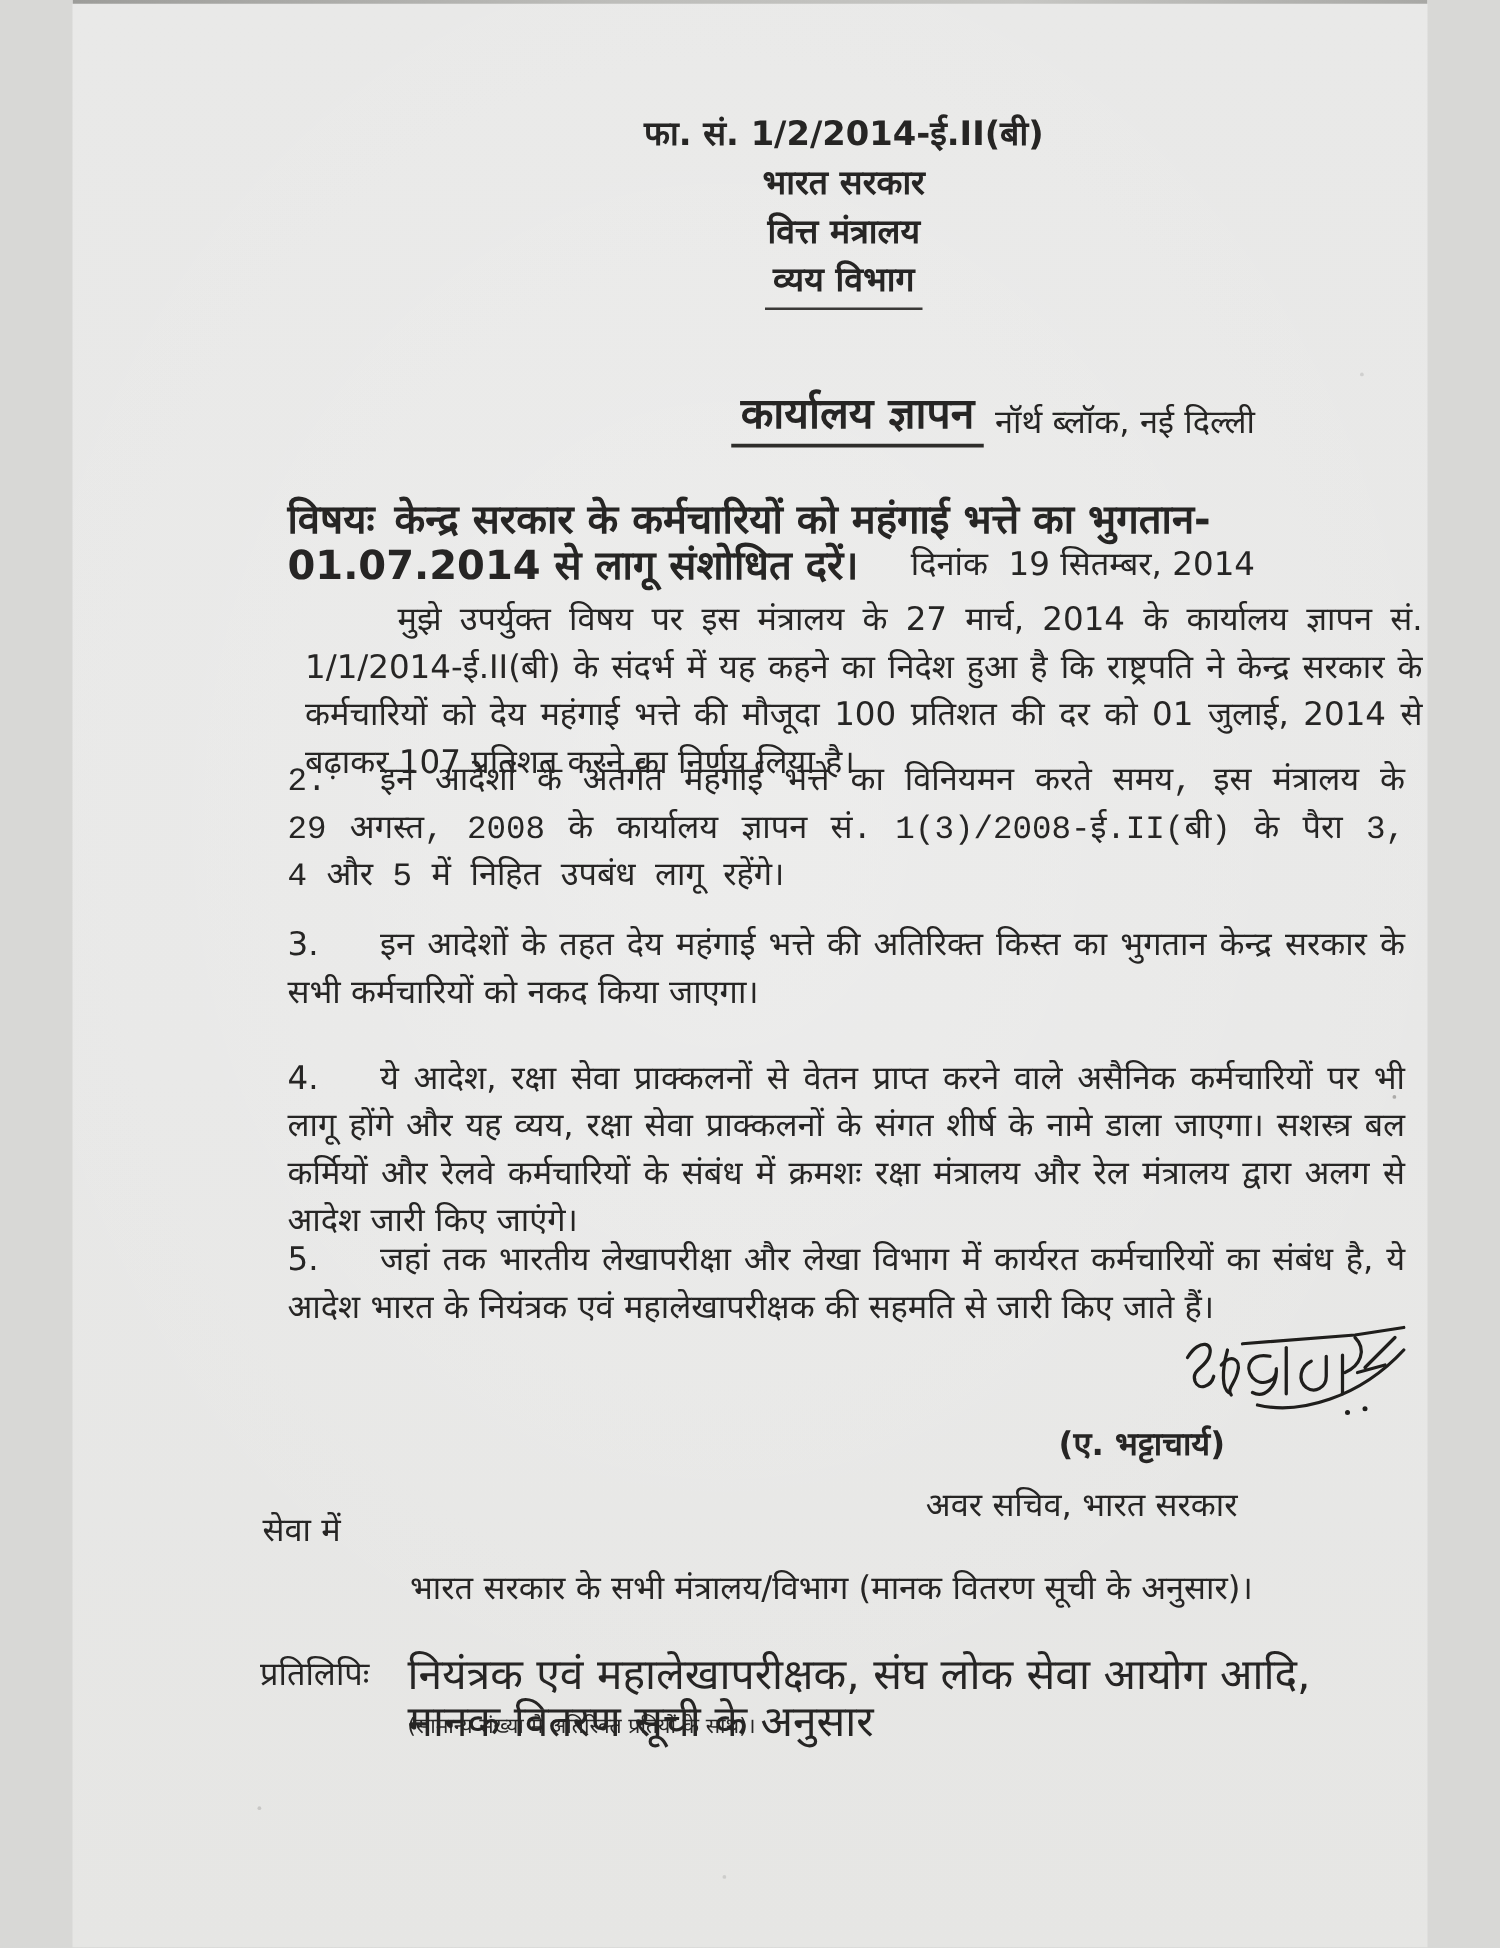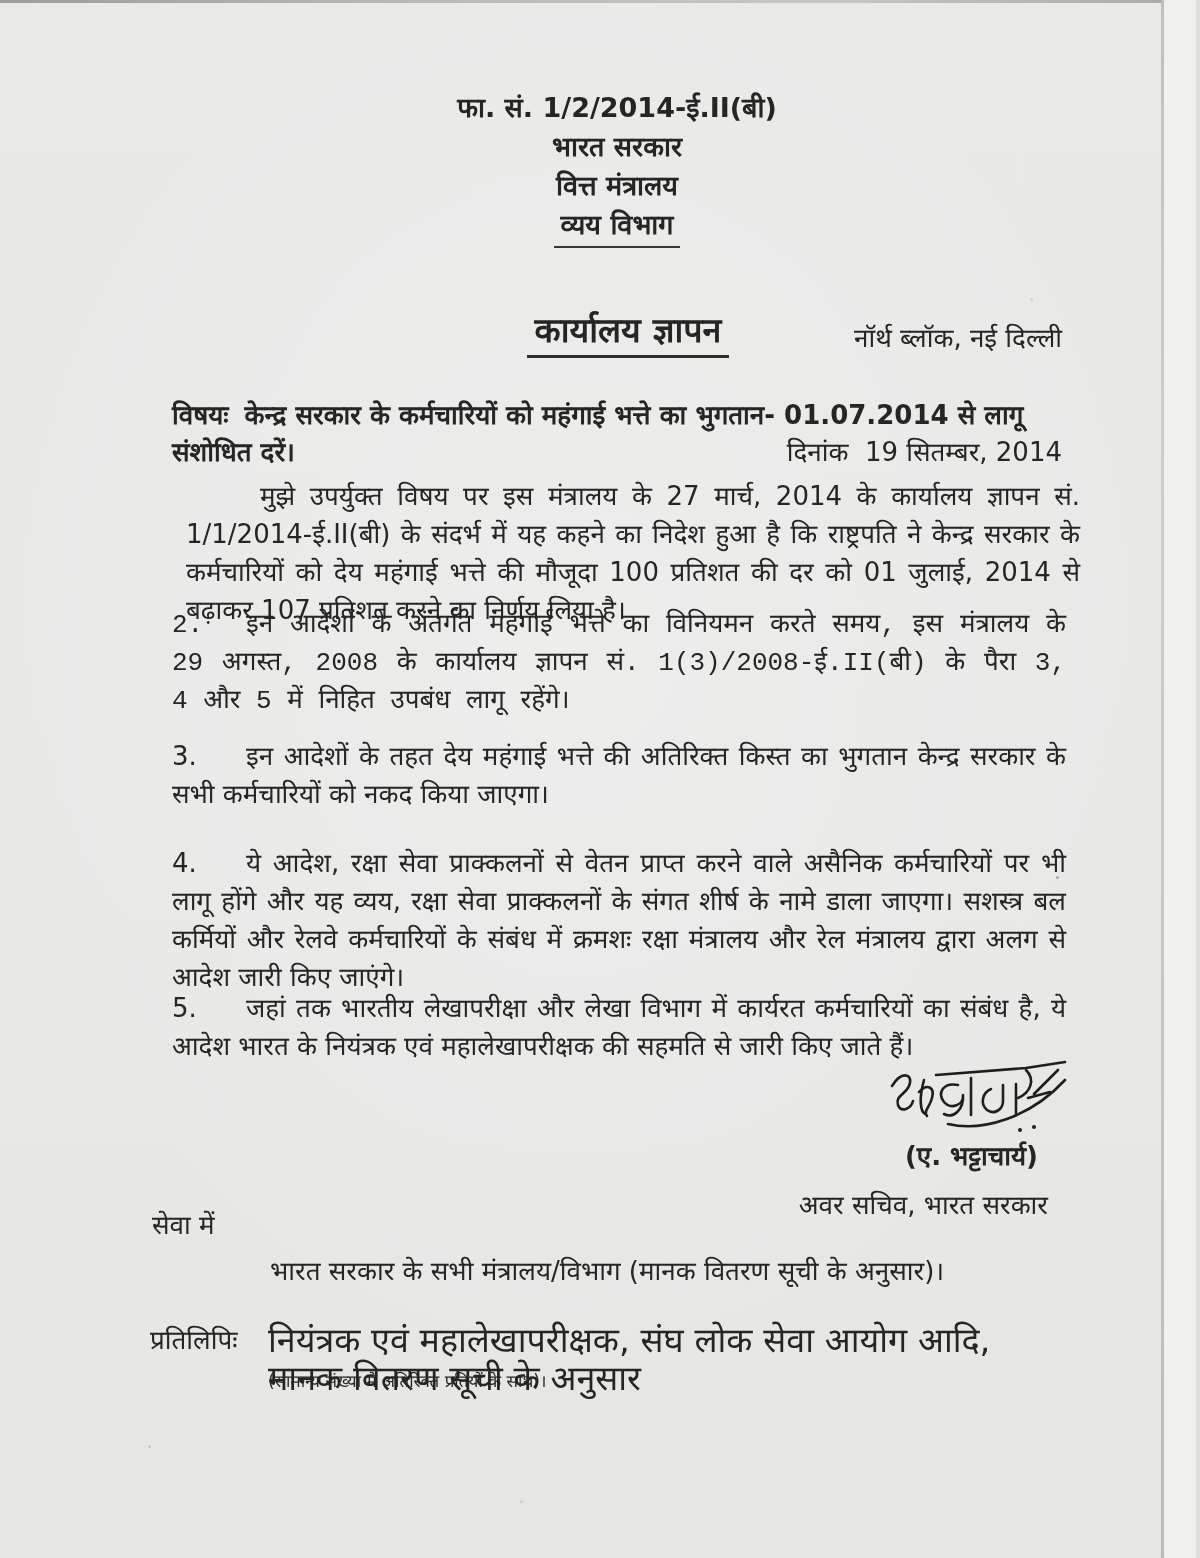--- a/index.html
+++ b/index.html
@@ -1,18 +1,18 @@
 <!DOCTYPE html>
 <html lang="hi"><head>
 <meta charset="utf-8">
 <style>
   html,body{margin:0;padding:0;background:#d8d8d6;}
   .page{
     position:relative;
-    width:1200px;height:1558px;
+    width:1084px;height:1558px;
     margin:0 auto;
     overflow:hidden;
     background:
       radial-gradient(ellipse 900px 1100px at 48% 42%, rgba(255,255,255,0.20), rgba(0,0,0,0) 70%),
       linear-gradient(180deg,#e9e9e8 0%,#e8e8e7 55%,#e6e6e4 100%);
     font-family:"DejaVu Sans","Liberation Sans",sans-serif;
     color:#262524;
   }
   .abs{position:absolute;}
   
@@ -22,21 +22,21 @@
   .right-edge{left:1196px;top:0;width:4px;height:1558px;background:#dededb;}
   .speck{width:3px;height:3px;border-radius:50%;background:rgba(60,58,55,0.35);}
   
   .center-block{left:0;top:88px;width:1200px;padding-left:34px;box-sizing:border-box;
     text-align:center;font-size:27px;font-weight:bold;line-height:39px;}
   .underline-soft{display:inline-block;border-bottom:2px solid #3a3937;padding:0 6px 2px 6px;}
   .hdr-right{top:243px;right:138px;text-align:right;font-size:26px;font-weight:normal;line-height:38px;white-space:pre-wrap;}
   .doc-title-wrap{left:0;top:306px;width:1200px;padding-left:56px;box-sizing:border-box;text-align:center;}
   .doc-title{display:inline-block;font-size:34px;font-weight:bold;border-bottom:3px solid #2e2d2b;padding:0 8px 3px 8px;}
   
-  .subject{left:172px;top:397px;width:900px;font-size:26px;font-weight:bold;line-height:37px;}
+  .subject{left:172px;top:397px;width:900px;font-size:32px;font-weight:bold;line-height:37px;}
   .subject .lbl{margin-right:16px;}
   .para{left:172px;width:894px;font-size:26px;line-height:38px;text-align:justify;}
   .p1{top:477px;text-indent:74px;margin-left:14px;}
   .p2{top:606px;font-family:Liberation Mono, monospace;}
   .p3{top:737px;}
   .p4{top:844px;}
   .p5{top:989px;}
   .pnum{display:inline-block;width:74px;}
   
   .sig-svg{left:878px;top:1058px;}

